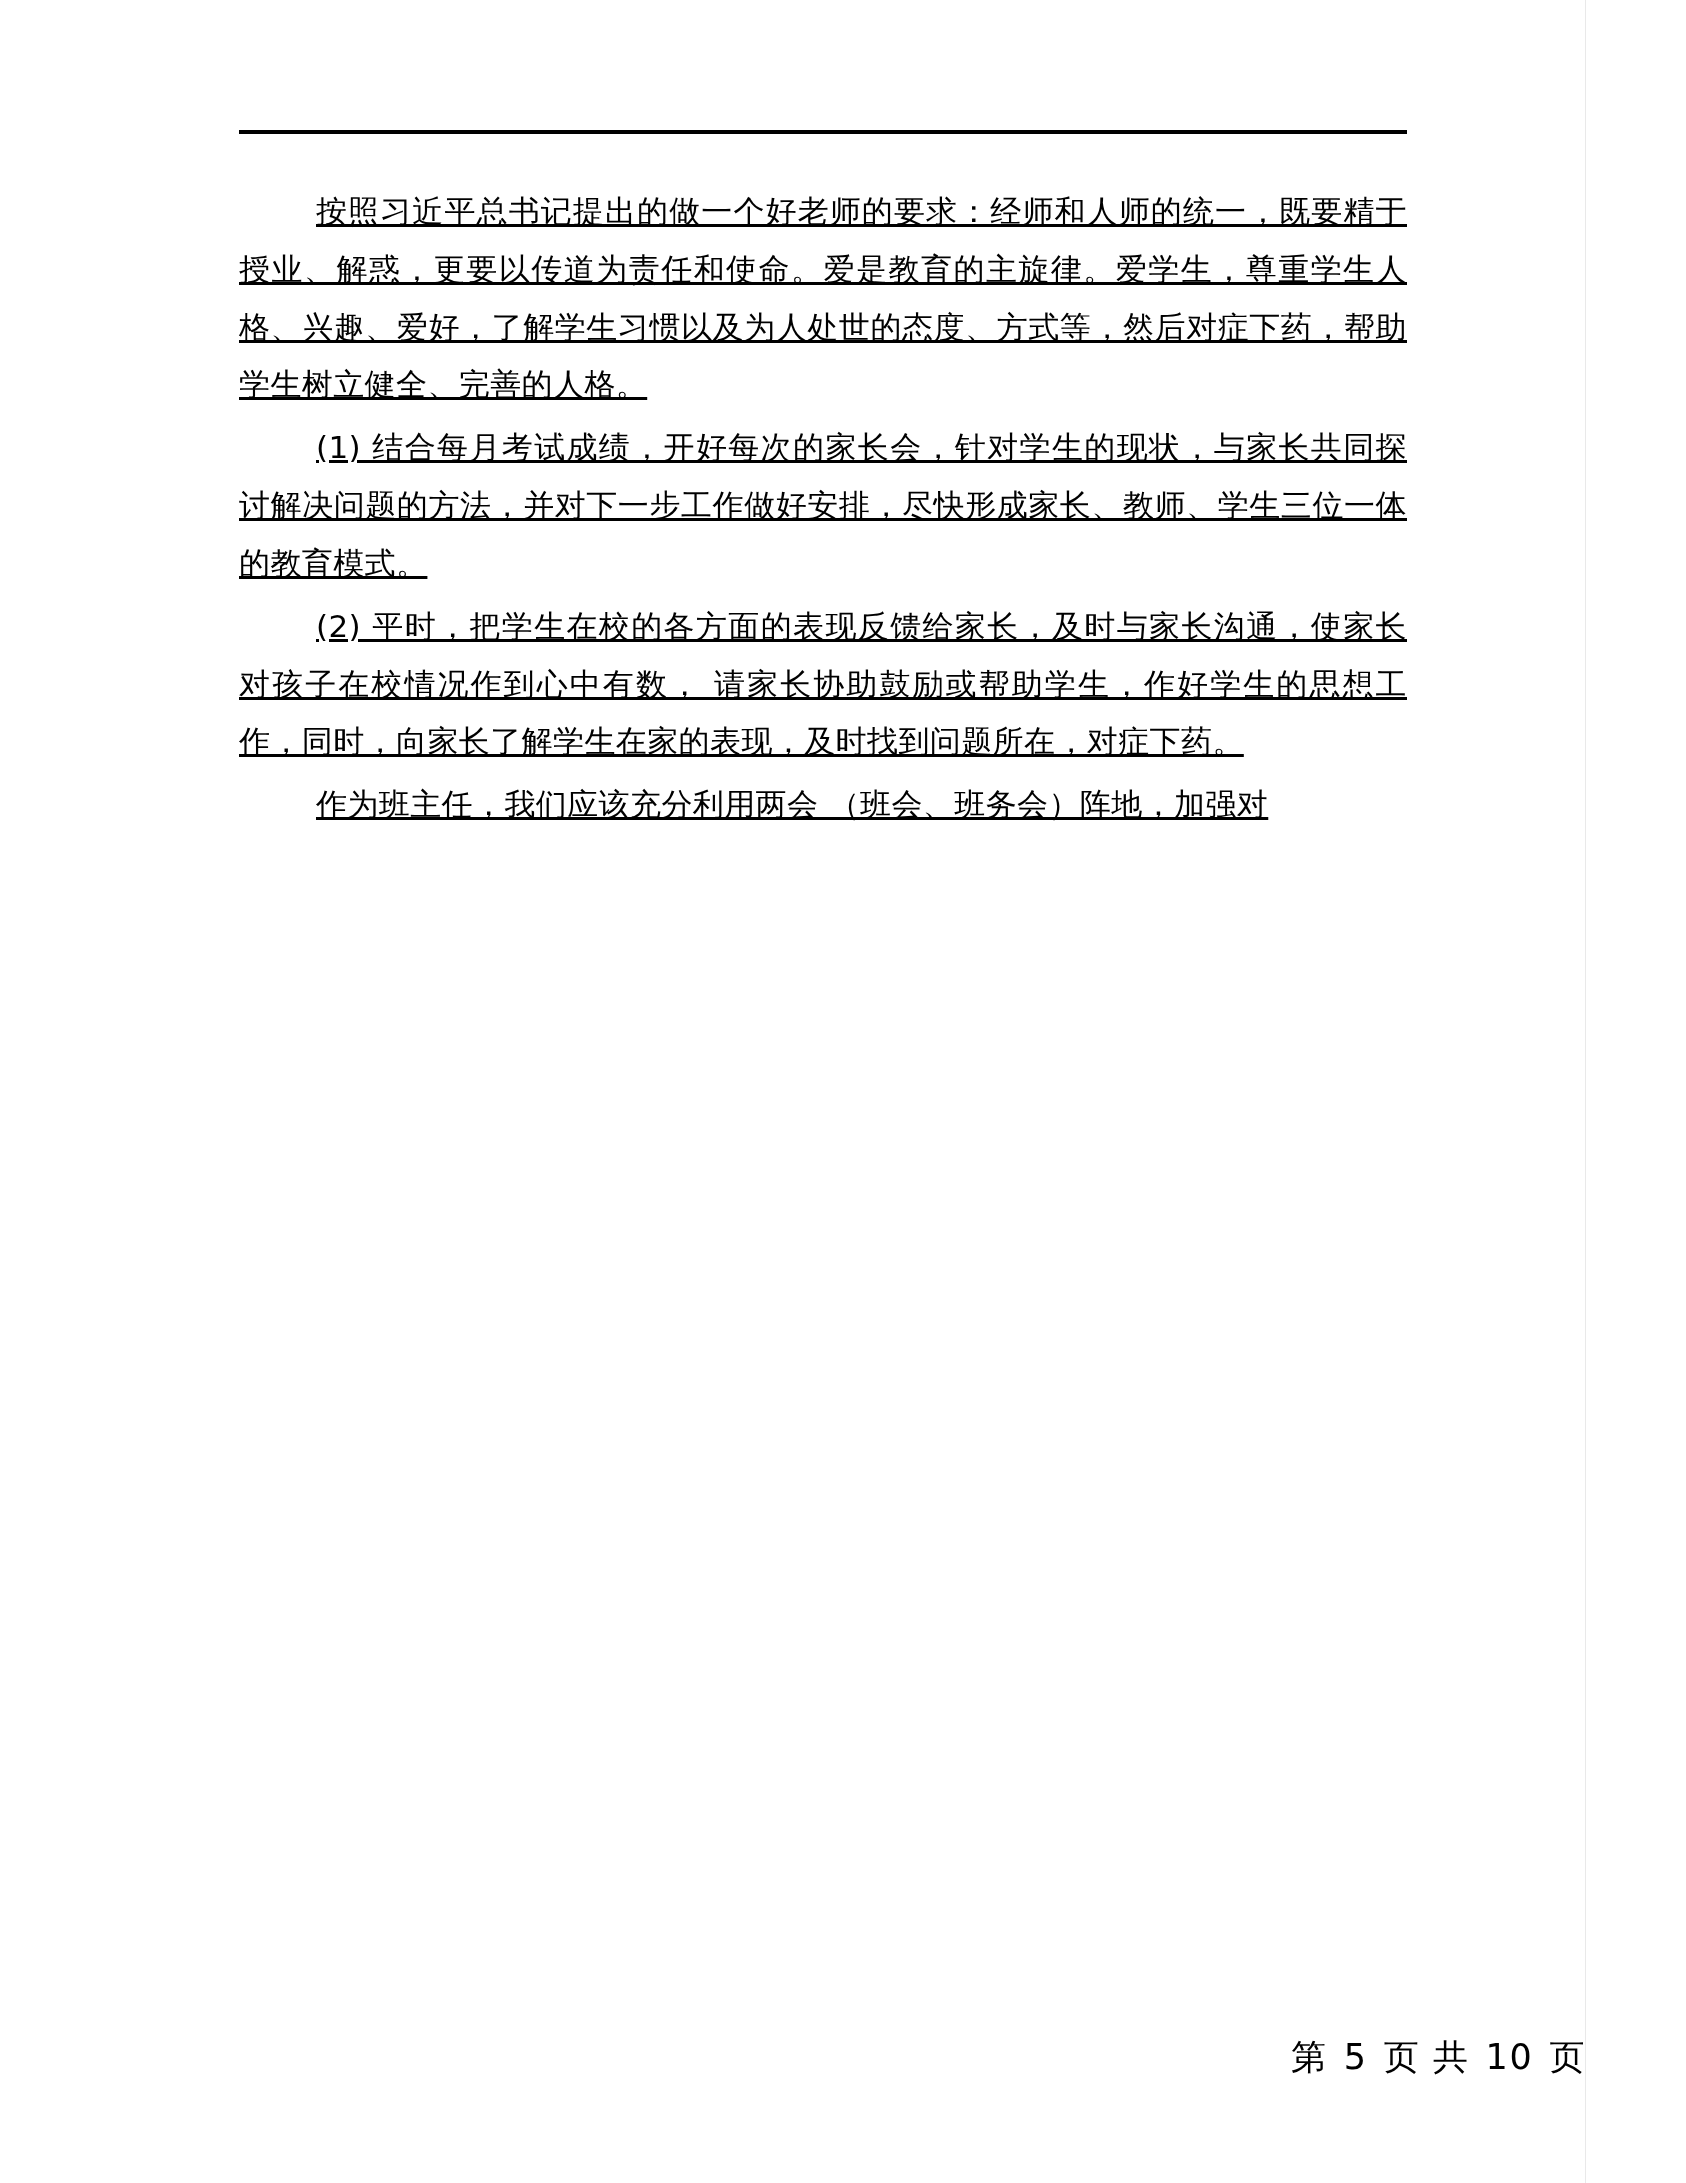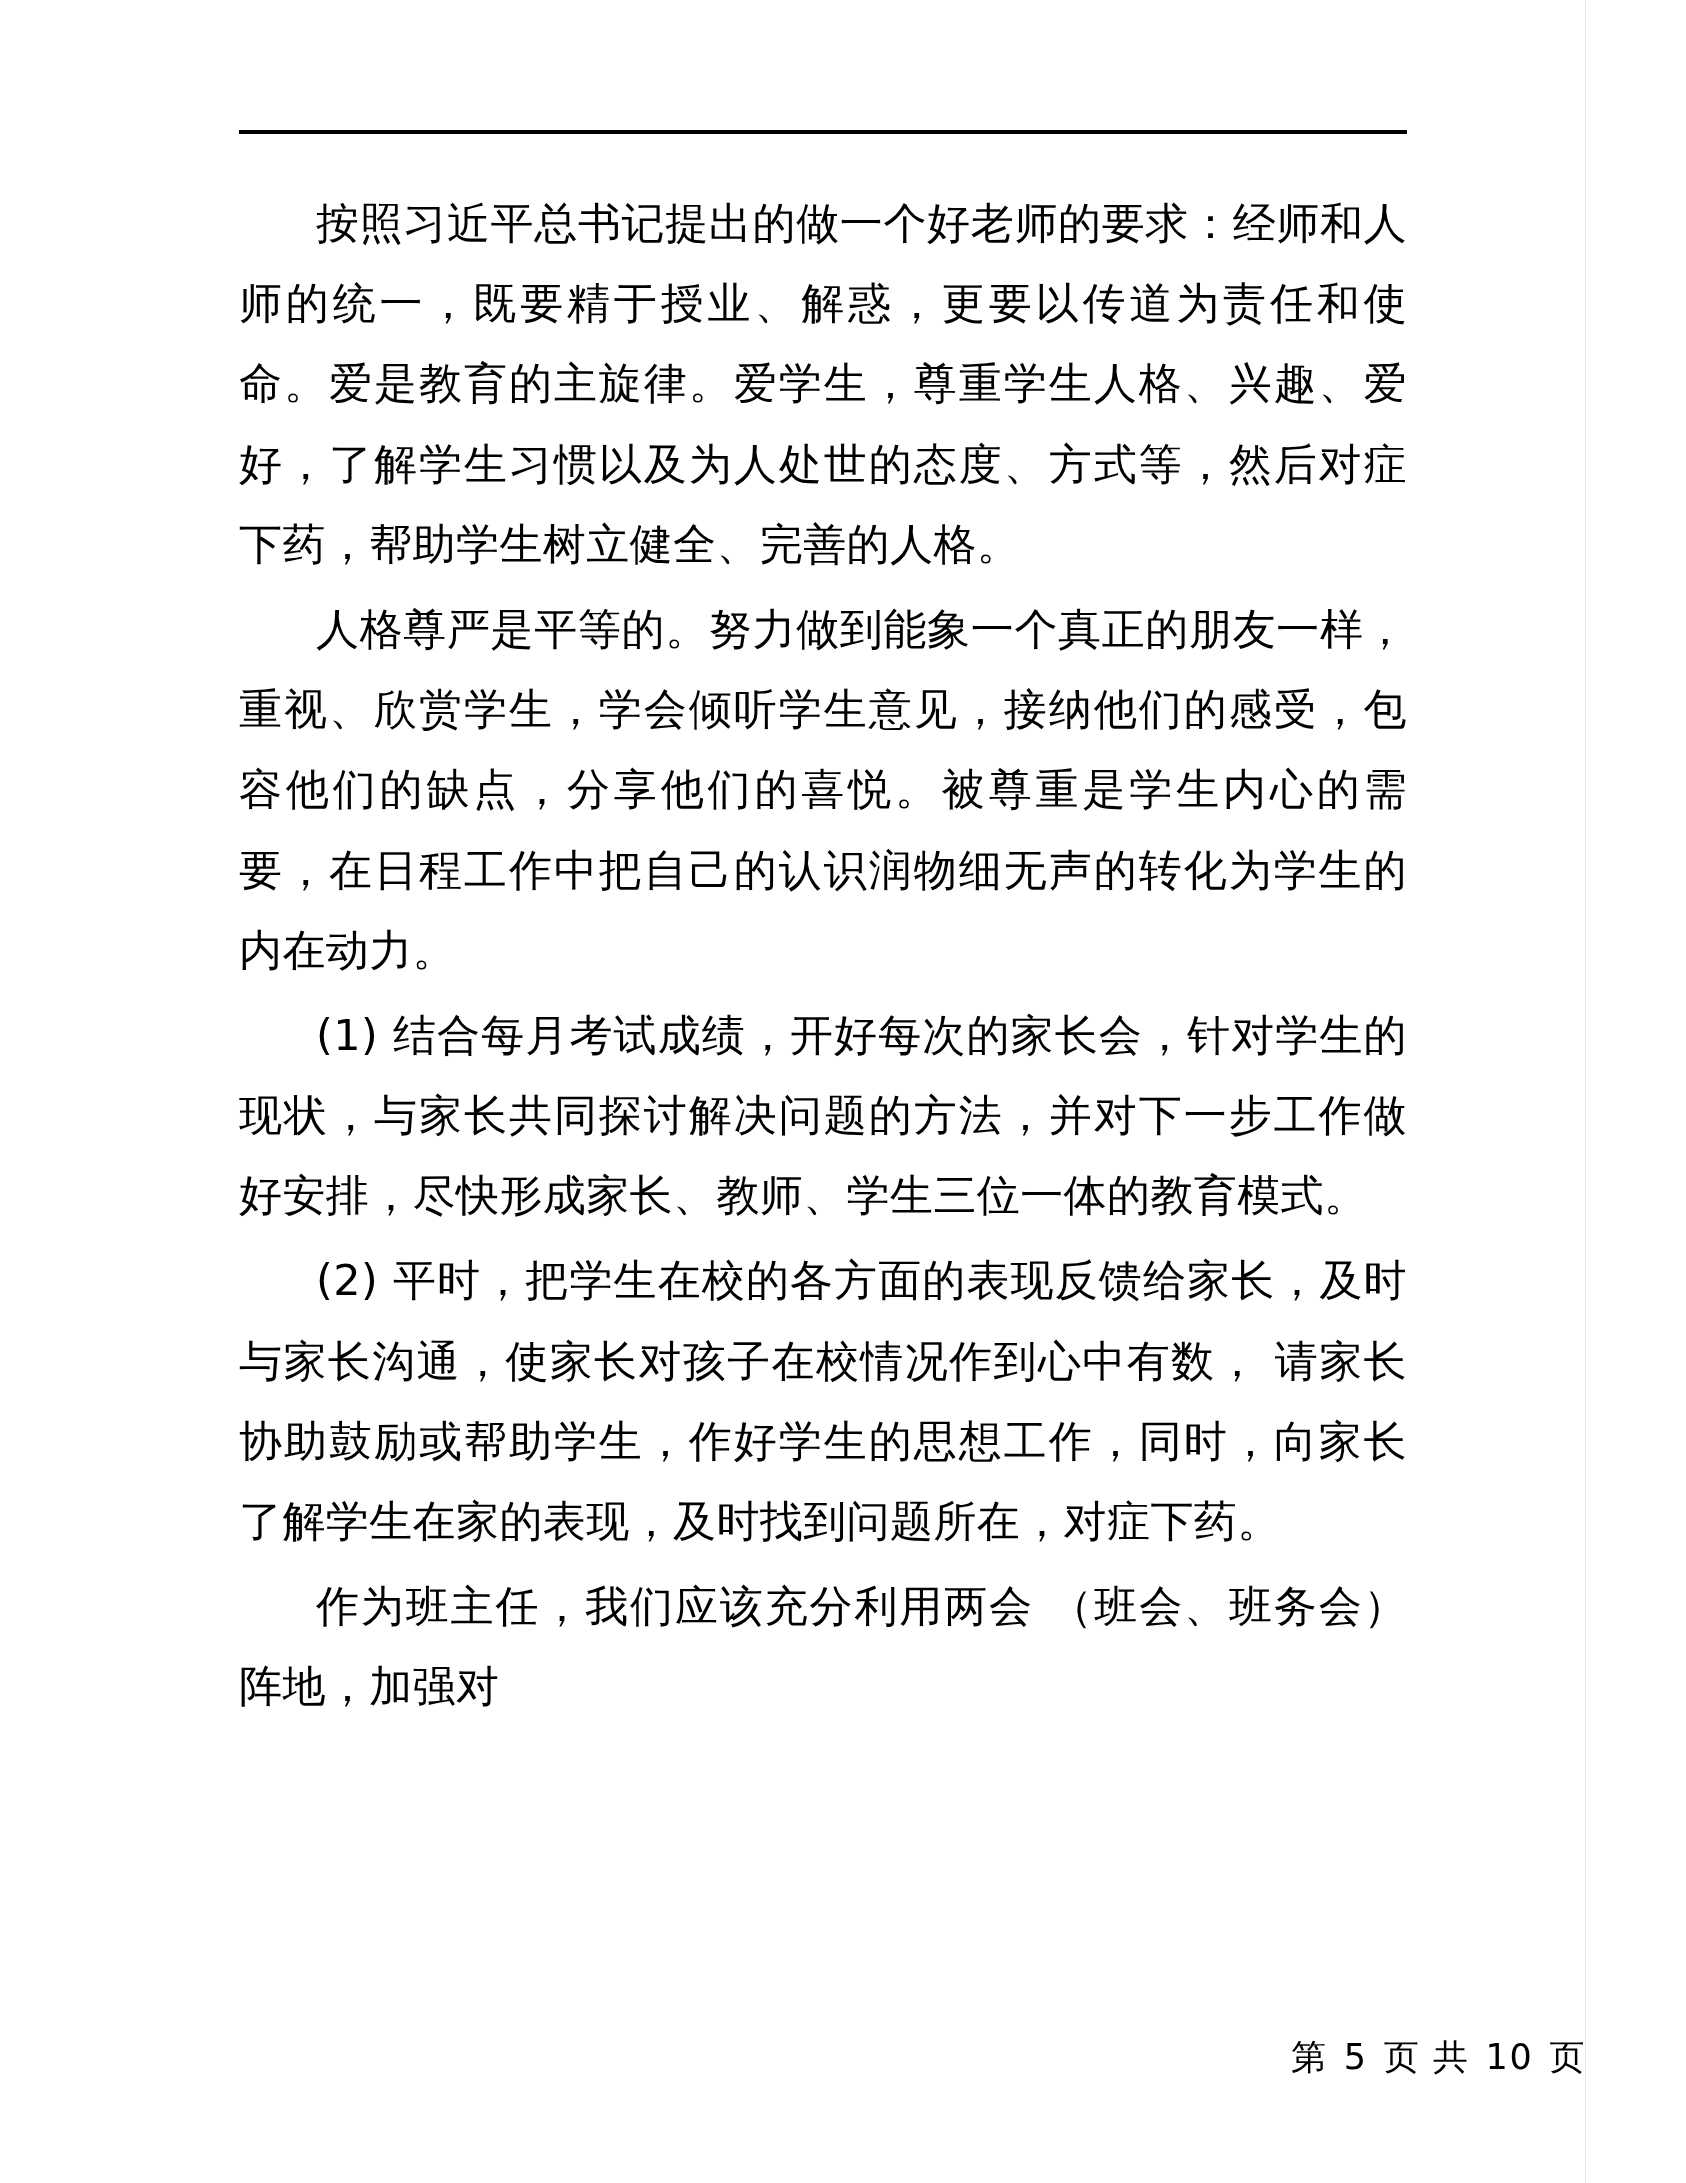--- a/index.html
+++ b/index.html
@@ -45,28 +45,29 @@
     background: #000000;
   }
   .body-col {
     position: absolute;
     left: 239px;
     top: 183px;
     width: 1168px;
   }
   p.para {
     margin: 0 0 5px 0;
-    font-size: 43px;
+    font-size: 31px;
     line-height: 1.865;
     letter-spacing: 0.4px;
     text-align: justify;
     text-justify: inter-character;
     text-align-last: left;
     word-break: break-all;
     font-weight: 400;
+    text-decoration: underline;
   }
   p.para.indent {
     text-indent: 77px;
   }
   p.para.heading {
     text-indent: 66px;
   }
   p.tight {
     margin-bottom: 0;
   }
@@ -90,21 +91,20 @@
 <div class="page">
 
   <div class="content">
 
     <div class="header-rule"></div>
 
     <div class="body-col">
 
       <p class="para indent">按照习近平总书记提出的做一个好老师的要求：经师和人师的统一，既要精于授业、解惑，更要以传道为责任和使命。爱是教育的主旋律。爱学生，尊重学生人格、兴趣、爱好，了解学生习惯以及为人处世的态度、方式等，然后对症下药，帮助学生树立健全、完善的人格。</p>
 
-      <p class="para indent">人格尊严是平等的。努力做到能象一个真正的朋友一样，重视、欣赏学生，学会倾听学生意见，接纳他们的感受，包容他们的缺点，分享他们的喜悦。被尊重是学生内心的需要，在日程工作中把自己的认识润物细无声的转化为学生的内在动力。</p>
 
 
 
 
 
       <p class="para indent">(1) 结合每月考试成绩，开好每次的家长会，针对学生的现状，与家长共同探讨解决问题的方法，并对下一步工作做好安排，尽快形成家长、教师、学生三位一体的教育模式。</p>
 
       <p class="para indent">(2) 平时，把学生在校的各方面的表现反馈给家长，及时与家长沟通，使家长对孩子在校情况作到心中有数， 请家长协助鼓励或帮助学生，作好学生的思想工作，同时，向家长了解学生在家的表现，及时找到问题所在，对症下药。</p>
 
 

